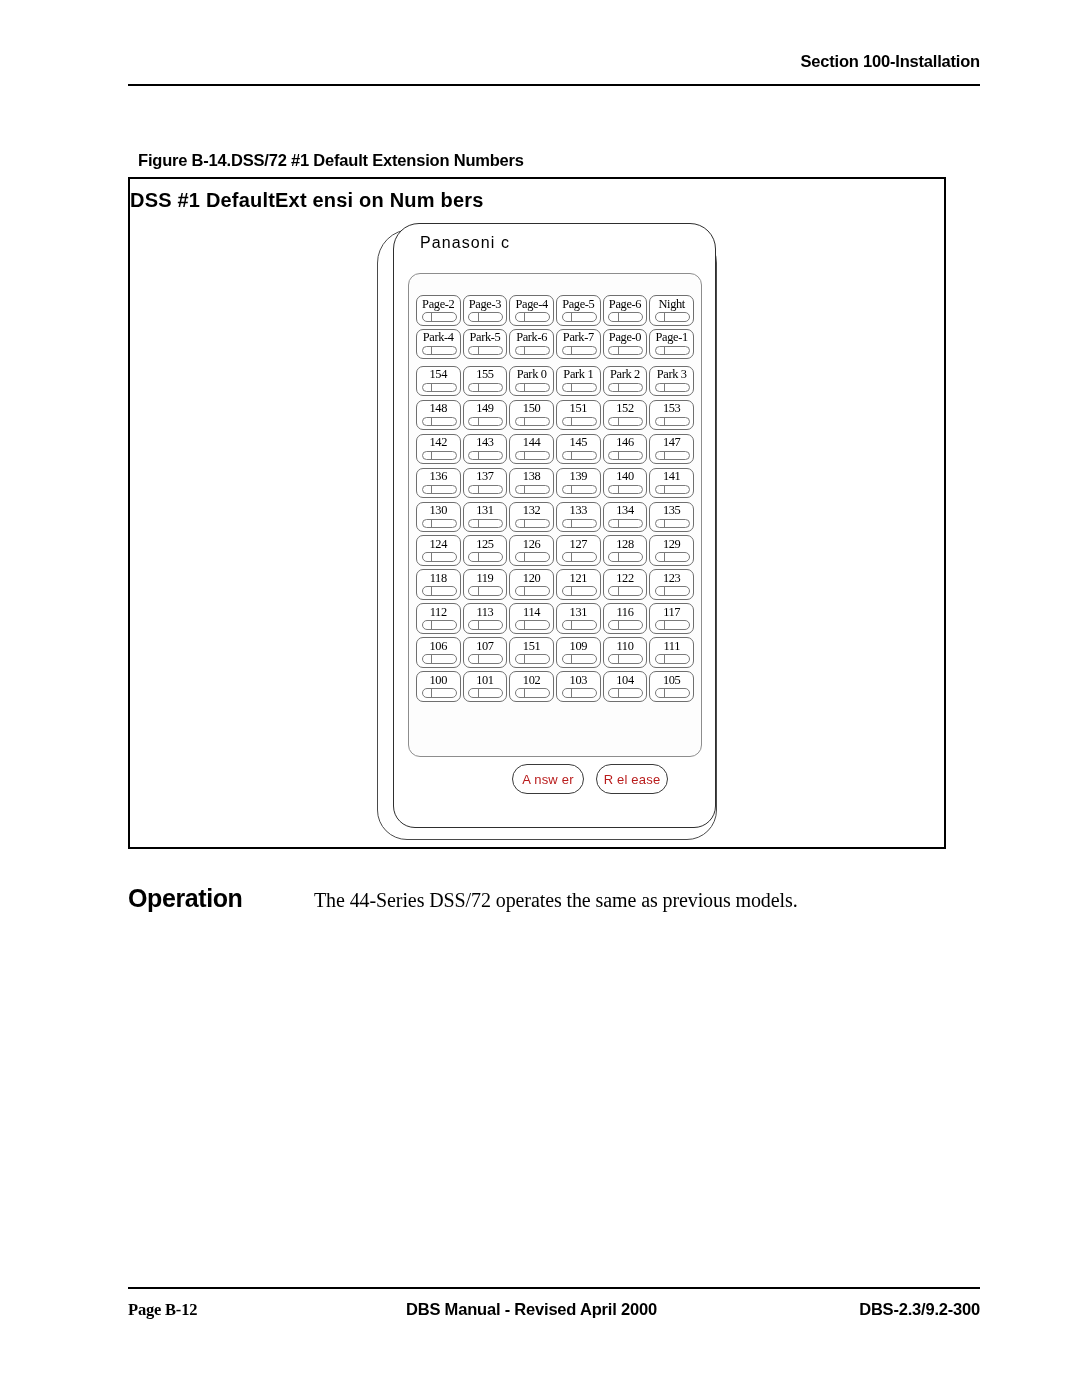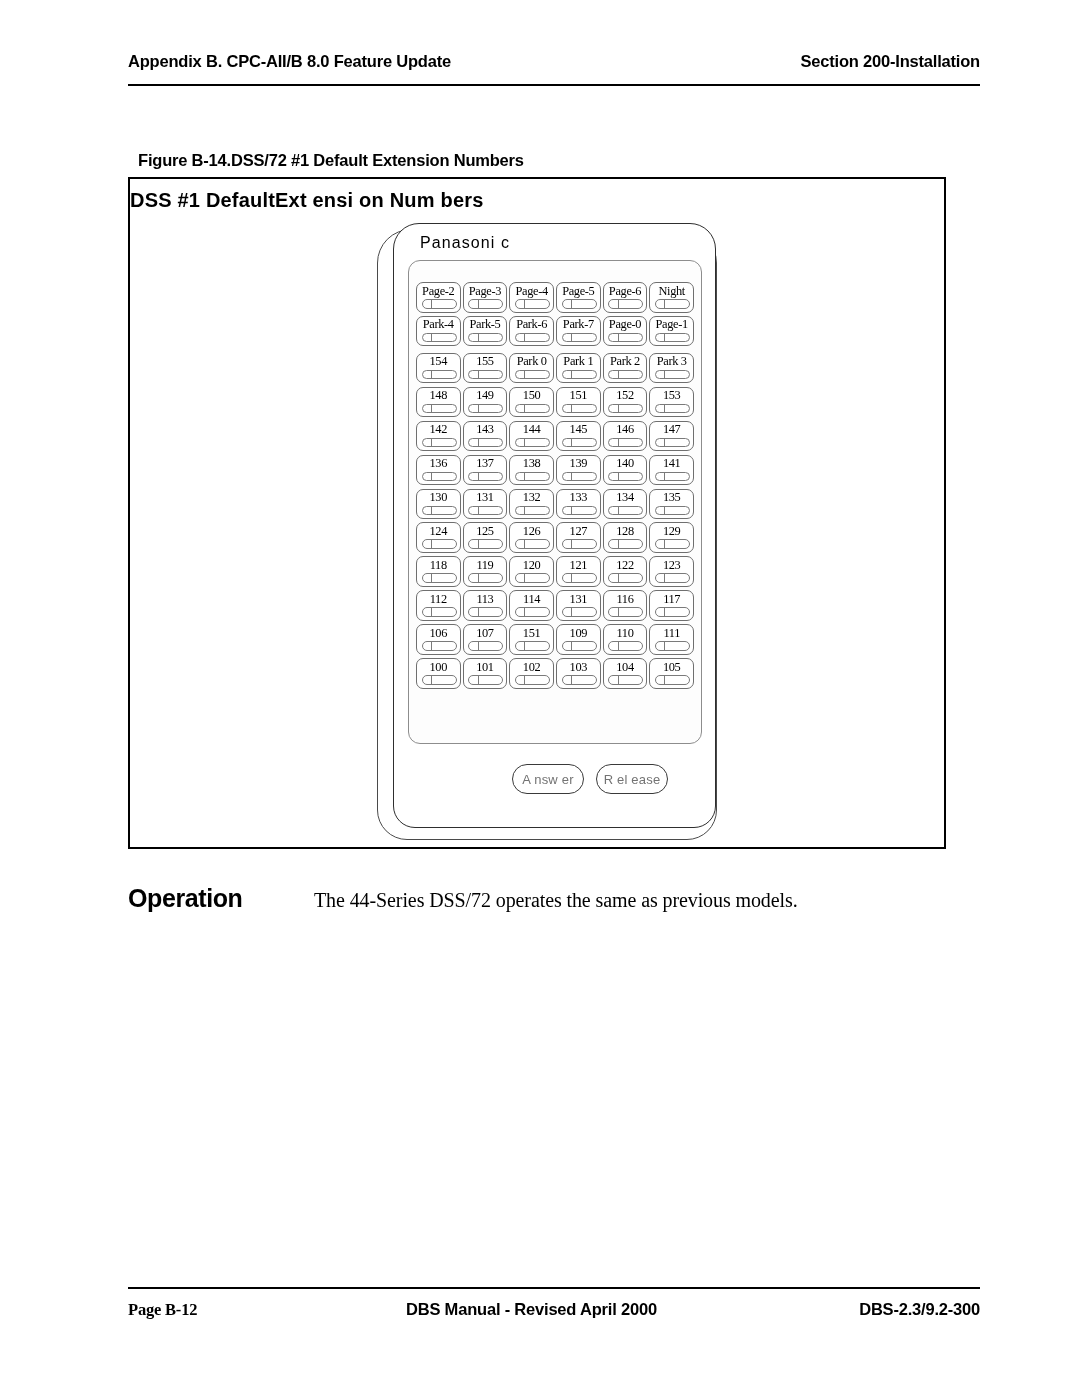--- a/index.html
+++ b/index.html
@@ -125,21 +125,21 @@
     font-size: 16px;
     font-family: "Liberation Sans", sans-serif;
     letter-spacing: 1.1px;
     color: #000;
     white-space: pre;
   }
   
   .key-panel {
     position: absolute;
     left: 14px;
-    top: 36px;
+    top: 49px;
     width: 294px;
     height: 484px;
     border: 1.1px solid #8d8d8d;
     border-radius: 12px;
     box-sizing: border-box;
     background: #fdfdfd;
   }
   .key-grid {
     position: absolute;
     left: 7px;
@@ -211,21 +211,21 @@
     border-radius: 15px;
     box-sizing: border-box;
     background: #fff;
     display: flex;
     align-items: center;
     justify-content: center;
     font-family: "Liberation Sans", sans-serif;
     font-size: 13px;
     letter-spacing: 0.2px;
     white-space: pre;
-    color: #737373;
+    color: #b91c1c;
   }
 
   
   #operation-section {
     position: absolute;
     left: 128px;
     top: 884px;
     width: 830px;
   }
   #operation-heading {
@@ -286,22 +286,21 @@
     font-weight: bold;
     letter-spacing: -0.2px;
     white-space: nowrap;
     font-family: "Liberation Sans", sans-serif;
   }
 </style>
 </head>
 <body>
 
 <div id="page-header">
-  <span class="hdr-left">Appendix B. CPC-AII/B 8.0 Feature Update</span>
-  <span class="hdr-right">Section 200-Installation</span>
+  <span class="hdr-right">Section 100-Installation</span>
 </div>
 
 <div id="figure-caption">Figure B-14.DSS/72 #1 Default Extension Numbers</div>
 
 <div id="figure-frame">
 
   <div id="figure-inner-title">DSS #1 DefaultExt ensi on Num bers</div>
 
   <div id="dss-device">
 

